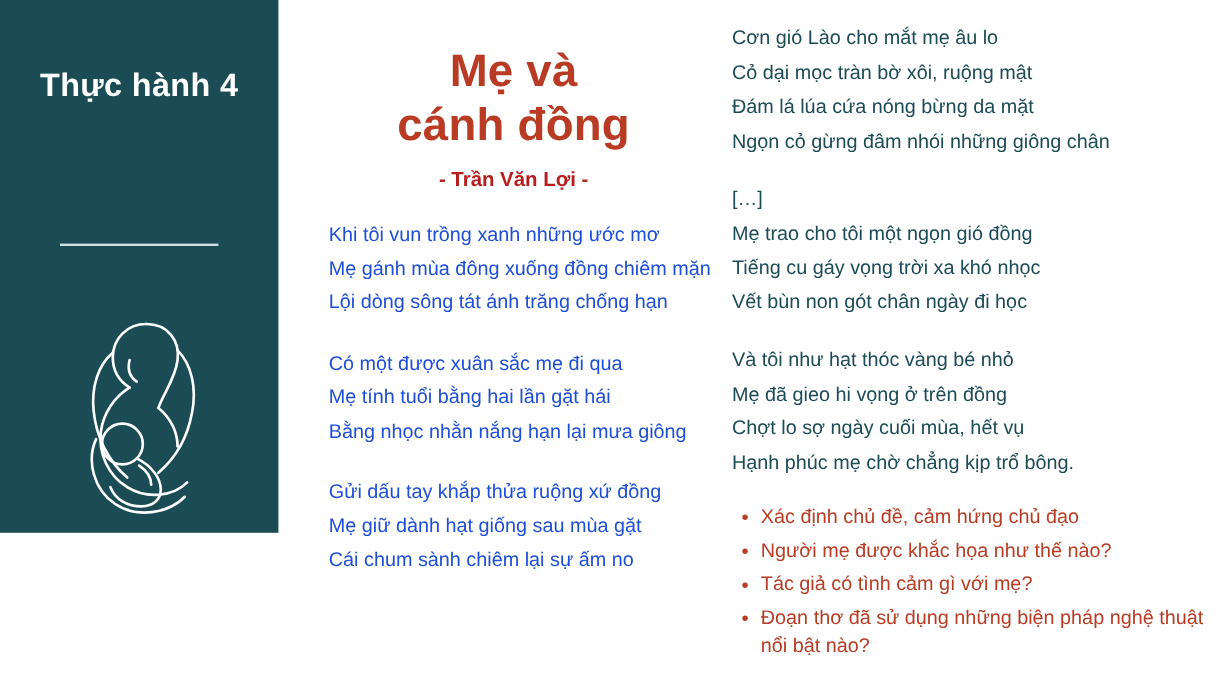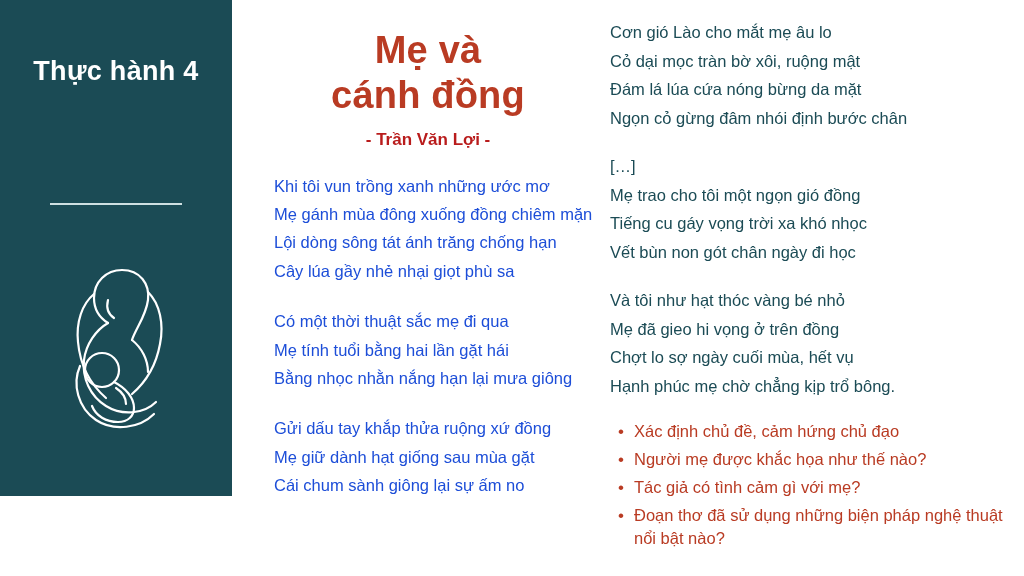--- a/index.html
+++ b/index.html
@@ -17,21 +17,21 @@
     position: relative;
     width: 1024px;
     height: 576px;
     background: #ffffff;
     display: flex;
   }
 
   
   .sidebar {
     width: 232px;
-    height: 496px;
+    height: 444px;
     background: #1b4b55;
     flex: 0 0 232px;
     position: relative;
     color: #ffffff;
   }
   .sidebar-title {
     position: absolute;
     top: 56px;
     left: 0;
     width: 232px;
@@ -54,21 +54,21 @@
     top: 248px;
     left: 36px;
     width: 160px;
     height: 200px;
   }
 
   
   .poem-col {
     width: 360px;
     flex: 0 0 360px;
-    padding: 18px 10px 0 42px;
+    padding: 28px 10px 0 42px;
     box-sizing: border-box;
   }
   .poem-title {
     text-align: center;
     color: #b93b23;
     font-size: 38px;
     font-weight: bold;
     line-height: 1.18;
     margin: 10px 0 0 0;
     letter-spacing: 0.2px;
@@ -166,42 +166,41 @@
     <div class="poem-title">
       <div>Mẹ và</div>
       <div>cánh đồng</div>
     </div>
     <div class="poem-author">- Trần Văn Lợi -</div>
 
     <div class="stanza">
       <div class="line">Khi tôi vun trồng xanh những ước mơ</div>
       <div class="line">Mẹ gánh mùa đông xuống đồng chiêm mặn</div>
       <div class="line">Lội dòng sông tát ánh trăng chống hạn</div>
-      <div class="line">Cây lúa gầy nhẻ nhại giọt phù sa</div>
     </div>
 
     <div class="stanza">
-      <div class="line">Có một thời thuật sắc mẹ đi qua</div>
+      <div class="line">Có một được xuân sắc mẹ đi qua</div>
       <div class="line">Mẹ tính tuổi bằng hai lần gặt hái</div>
       <div class="line">Bằng nhọc nhằn nắng hạn lại mưa giông</div>
     </div>
 
     <div class="stanza">
       <div class="line">Gửi dấu tay khắp thửa ruộng xứ đồng</div>
       <div class="line">Mẹ giữ dành hạt giống sau mùa gặt</div>
-      <div class="line">Cái chum sành giông lại sự ấm no</div>
+      <div class="line">Cái chum sành chiêm lại sự ấm no</div>
     </div>
   </div>
 
   <div class="right-col">
     <div class="right-stanza">
       <div class="line">Cơn gió Lào cho mắt mẹ âu lo</div>
       <div class="line">Cỏ dại mọc tràn bờ xôi, ruộng mật</div>
       <div class="line">Đám lá lúa cứa nóng bừng da mặt</div>
-      <div class="line">Ngọn cỏ gừng đâm nhói định bước chân</div>
+      <div class="line">Ngọn cỏ gừng đâm nhói những giông chân</div>
     </div>
 
     <div class="right-stanza">
       <div class="line">[…]</div>
       <div class="line">Mẹ trao cho tôi một ngọn gió đồng</div>
       <div class="line">Tiếng cu gáy vọng trời xa khó nhọc</div>
       <div class="line">Vết bùn non gót chân ngày đi học</div>
     </div>
 
     <div class="right-stanza">

